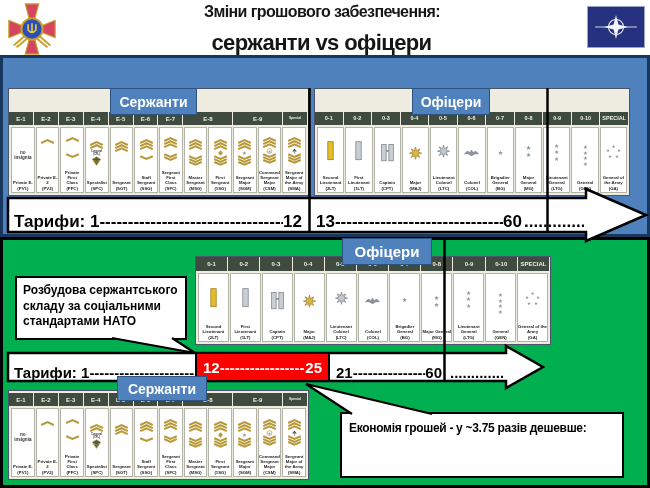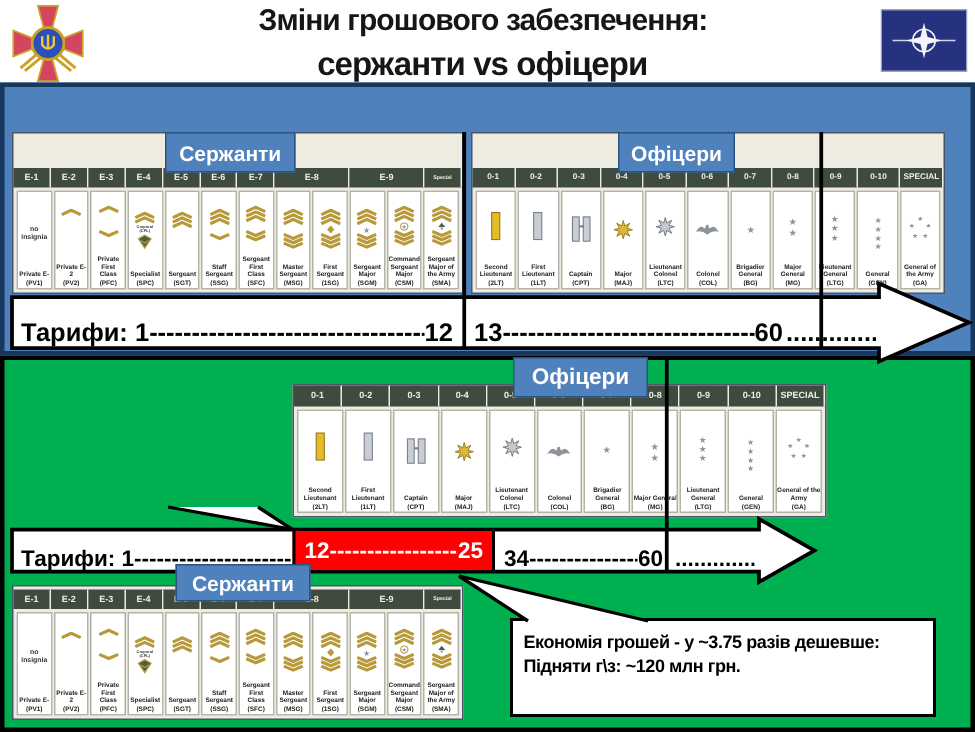--- a/index.html
+++ b/index.html
@@ -1,20 +1,20 @@
 <!DOCTYPE html>
 <html><head>
 <meta charset="utf-8">
 <style>
   html,body{margin:0;padding:0;background:#888;}
   #slide{position:relative;width:650px;height:488px;background:#ffffff;overflow:hidden;
          font-family:"Liberation Sans","DejaVu Sans",sans-serif;font-weight:bold;}
   .abs{position:absolute;}
   
-  #title1{top:3px;left:72px;right:78px;text-align:center;font-size:20px;letter-spacing:-0.6px;color:#161616;}
+  #title1{top:3px;left:72px;right:78px;text-align:center;font-size:16px;letter-spacing:-0.6px;color:#161616;}
   #title2{top:30px;left:72px;right:79px;text-align:center;font-size:22px;letter-spacing:-0.6px;color:#161616;}
   
   #ua-section{top:55px;left:0;width:650px;height:182px;background:#4f81bd;border:3px solid #17375e;box-sizing:border-box;}
   #ua-title{top:60px;left:10px;font-size:16px;color:#ffff00;letter-spacing:-0.2px;z-index:2;}
   #nato-section{top:237px;left:0;width:650px;height:251px;background:#00b050;border:3px solid #000;box-sizing:border-box;}
   #nato-title{top:243px;left:12px;font-size:15.5px;color:#0d0d0d;z-index:4;letter-spacing:-0.2px;}
   
   .chart{position:absolute;background:#eeece1;border:1px solid #4a5568;box-sizing:border-box;display:flex;flex-direction:column;z-index:3;}
   .hdr{display:grid;gap:0;}
   .hcell{background:#3e4b3e;color:#eef1e2;display:flex;align-items:center;justify-content:center;
@@ -530,35 +530,36 @@
               <text x="3.8" y="14.3" font-size="5" text-anchor="middle" fill="#8d949c" font-family="DejaVu Sans">★</text>
             </svg>
           </div>
           <div class="nm">General of the Army</div>
           <div class="ab">(GA)</div>
         </div>
       </div>
     </div>
   <div class="bluelabel" style="left:342px;top:238px;width:88px;height:25px;font-size:15px;">Офіцери</div>
 
+  <div class="callout" id="bubble">Розбудова сержантського складу за соціальними стандартами НАТО</div>
   <svg class="tail" style="left:100px;top:332px;" width="110" height="30">
     <path d="M12,6 L95,21 L72,6" fill="#ffffff" stroke="#000" stroke-width="2.2"></path>
   </svg>
 
   <div class="tseg t-bot" style="left:14px;width:180px;">
     <span>Тарифи: 1</span>
       <span class="dash">--------------------------------------------------------------------------------</span>
   </div>
   <div id="redbox">
     <span>12</span>
       <span class="dash">--------------------------------------------------------------------------------</span>
       <span>25</span>
   </div>
   <div class="tseg t-bot" style="left:336px;width:106px;">
-    <span>34</span>
+    <span>21</span>
       <span class="dash">--------------------------------------------------------------------------------</span>
       <span>60</span>
   </div>
   <div class="tseg t-bot" style="left:450px;width:53px;">
     <span class="dash">........................</span>
   </div>
 
   <div class="bluelabel" style="left:117px;top:376px;width:88px;height:23px;font-size:14px;z-index:8;">Сержанти</div>
   <div class="chart" id="nato-enl" style="left:8px;top:390px;width:301px;height:90px;">
       <div style="height: 2px; flex: 0 0 auto;"></div>
@@ -725,19 +726,18 @@
             </svg>
           </div>
           <div class="nm">Sergeant Major of the Army</div>
           <div class="ab">(SMA)</div>
         </div>
       </div>
     </div>
 
   <div class="callout" id="economy">
     <div>Економія грошей - у ~3.75 разів дешевше:</div>
-    <div>Підняти г\з:  ~120 млн грн.</div>
   </div>
   <svg class="tail" style="left:295px;top:376px;" width="145" height="42">
     <path d="M57,38 L11,8 L137,38" fill="#ffffff" stroke="#000" stroke-width="2.2"></path>
   </svg>
 
 </div>
 
 </body></html>

